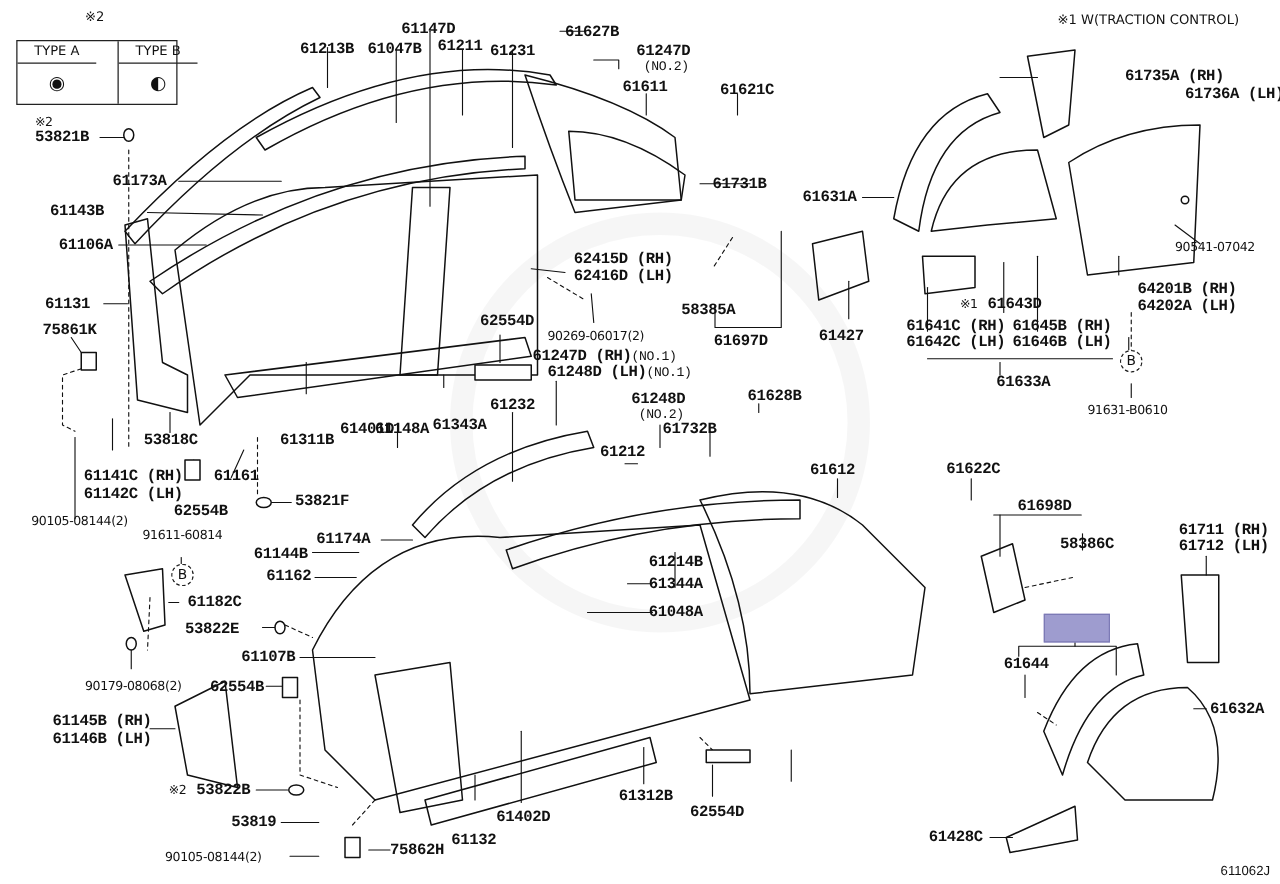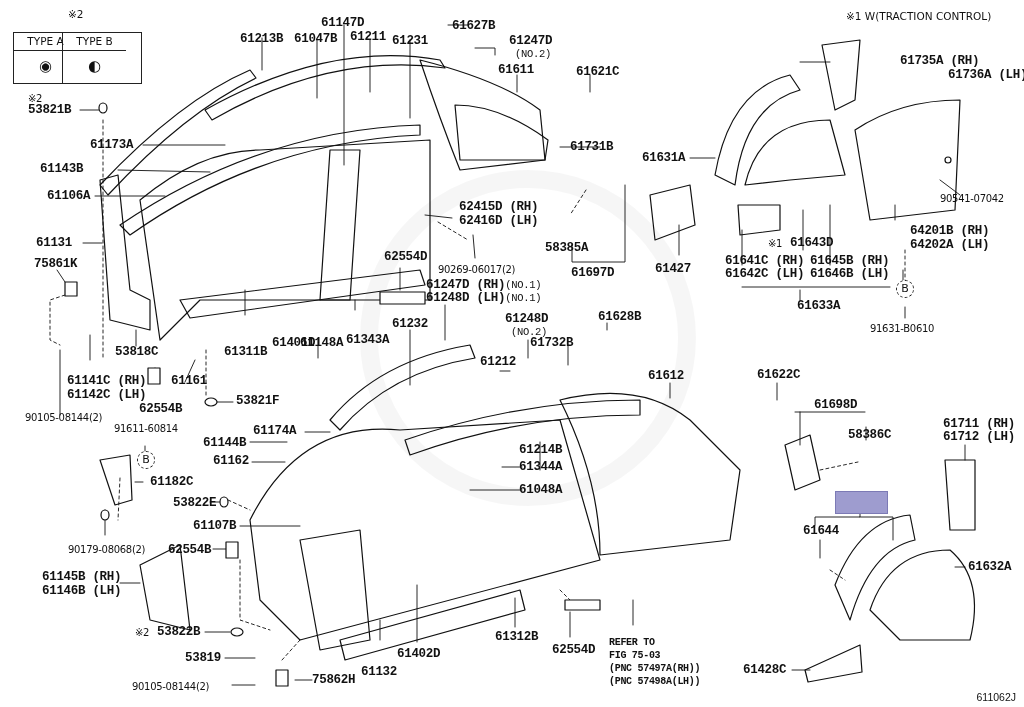--- a/index.html
+++ b/index.html
@@ -10,21 +10,21 @@
   .lbl { position:absolute; font-family:"Liberation Mono","DejaVu Sans Mono", monospace;
          font-weight:bold; font-size:12.5px; line-height:13px; white-space:nowrap;
          letter-spacing:-0.3px; color:#111; cursor:pointer; }
   .lbl .sub { font-weight:normal; font-size:10.5px; }
   .note { position:absolute; font-family:"DejaVu Sans", sans-serif; font-size:10.5px;
           white-space:nowrap; color:#111; }
   .small { font-size:10px; font-weight:normal; font-family:"DejaVu Sans", sans-serif; }
   .typebox { position:absolute; left:13px; top:32px; width:127px; height:50px;
              border:1.3px solid #222; }
   .typebox .cell { position:absolute; top:0; width:63px; height:50px; }
-  .typebox .cell + .cell { left:48px; border-left:1.3px solid #222; }
+  .typebox .cell + .cell { left:80px; border-left:1.3px solid #222; }
   .typebox .hdr { height:17px; border-bottom:1.3px solid #222; font-family:"DejaVu Sans",sans-serif;
                   font-size:10.5px; text-align:center; line-height:17px; }
   .typebox .ico { text-align:center; font-size:15px; line-height:30px; }
   .circB { position:absolute; width:16px; height:16px; border:1px dashed #222; border-radius:50%;
            font-family:"DejaVu Sans",sans-serif; font-size:11px; text-align:center; line-height:16px; background:#fff; }
   .hilite { position:absolute; left:835px; top:491px; width:51px; height:21px;
             background:#9e9ccf; border:1px solid #7c7ab5; }
   .figno { position:absolute; right:8px; bottom:4px; font-family:"Liberation Sans",sans-serif; font-size:10.5px; }
   .wm { position:absolute; left:360px; top:170px; width:300px; height:300px; border-radius:50%;
         border:18px solid rgba(0,0,0,0.035); }
@@ -227,21 +227,21 @@
   <div class="lbl" style="left:576px;top:66px;">61621C</div>
   <div class="lbl" style="left:570px;top:141px;">61731B</div>
 
   <div class="lbl" style="left:459px;top:201px;">62415D (RH)</div>
   <div class="lbl" style="left:459px;top:215px;">62416D (LH)</div>
   <div class="lbl" style="left:545px;top:242px;">58385A</div>
   <div class="lbl small" style="left:438px;top:263px;">90269-06017(2)</div>
   <div class="lbl" style="left:571px;top:267px;">61697D</div>
   <div class="lbl" style="left:384px;top:251px;">62554D</div>
   <div class="lbl" style="left:426px;top:279px;"><span>61247D (RH)</span><span class="sub">(NO.1)</span></div>
-  <div class="lbl" style="left:426px;top:292px;"><span>61248D (LH)</span><span class="sub">(NO.1)</span></div>
+  <div class="lbl" style="left:426px;top:292px;padding-left:12px;"><span>61248D (LH)</span><span class="sub">(NO.1)</span></div>
   <div class="lbl" style="left:272px;top:321px;margin-top:16px;">61401D</div>
   <div class="lbl" style="left:224px;top:346px;">61311B</div>
   <div class="lbl" style="left:346px;top:334px;">61343A</div>
   <div class="lbl" style="left:300px;top:337px;">61148A</div>
   <div class="lbl" style="left:392px;top:318px;">61232</div>
   <div class="lbl" style="left:505px;top:313px;">61248D</div>
   <div class="lbl sub" style="left:511px;top:326px;font-weight:normal;font-size:10.5px;">(NO.2)</div>
   <div class="lbl" style="left:598px;top:311px;">61628B</div>
   <div class="lbl" style="left:480px;top:356px;">61212</div>
   <div class="lbl" style="left:530px;top:337px;">61732B</div>
@@ -249,41 +249,35 @@
   <div class="lbl" style="left:519px;top:444px;">61214B</div>
   <div class="lbl" style="left:519px;top:461px;">61344A</div>
   <div class="lbl" style="left:519px;top:484px;">61048A</div>
   <div class="lbl" style="left:253px;top:425px;">61174A</div>
   <div class="lbl" style="left:203px;top:437px;">61144B</div>
   <div class="lbl" style="left:213px;top:455px;">61162</div>
 
   <div class="lbl small" style="left:114px;top:422px;">91611-60814</div>
   <div class="circB" style="left:137px;top:451px;">B</div>
   <div class="lbl" style="left:150px;top:476px;">61182C</div>
-  <div class="lbl" style="left:173px;top:497px;">53822E</div>
+  <div class="lbl" style="left:148px;top:497px;">53822E</div>
   <div class="lbl" style="left:193px;top:520px;">61107B</div>
   <div class="lbl small" style="left:68px;top:543px;">90179-08068(2)</div>
   <div class="lbl" style="left:168px;top:544px;">62554B</div>
   <div class="lbl" style="left:42px;top:571px;">61145B (RH)</div>
   <div class="lbl" style="left:42px;top:585px;">61146B (LH)</div>
   <div class="lbl small" style="left:135px;top:626px;">※2</div>
   <div class="lbl" style="left:157px;top:626px;">53822B</div>
   <div class="lbl" style="left:185px;top:652px;">53819</div>
   <div class="lbl small" style="left:132px;top:680px;">90105-08144(2)</div>
   <div class="lbl" style="left:312px;top:674px;">75862H</div>
   <div class="lbl" style="left:361px;top:666px;">61132</div>
   <div class="lbl" style="left:397px;top:648px;">61402D</div>
   <div class="lbl" style="left:495px;top:631px;">61312B</div>
   <div class="lbl" style="left:552px;top:644px;">62554D</div>
-  <div class="lbl small" style="left:609px;top:636px;font-family:'Liberation Mono',monospace;font-weight:bold;font-size:10px;line-height:13px;">
-    <div>REFER TO</div>
-    <div>FIG 75-03</div>
-    <div>(PNC 57497A(RH))</div>
-    <div>(PNC 57498A(LH))</div>
-  </div>
 
   <div class="lbl" style="left:900px;top:55px;">61735A (RH)</div>
   <div class="lbl" style="left:900px;top:69px;margin-left:48px;">61736A (LH)</div>
   <div class="lbl" style="left:642px;top:152px;">61631A</div>
   <div class="lbl small" style="left:940px;top:192px;">90541-07042</div>
   <div class="lbl" style="left:655px;top:263px;">61427</div>
   <div class="lbl small" style="left:768px;top:237px;">※1</div>
   <div class="lbl" style="left:790px;top:237px;">61643D</div>
   <div class="lbl" style="left:725px;top:255px;">61641C (RH)</div>
   <div class="lbl" style="left:725px;top:268px;">61642C (LH)</div>

